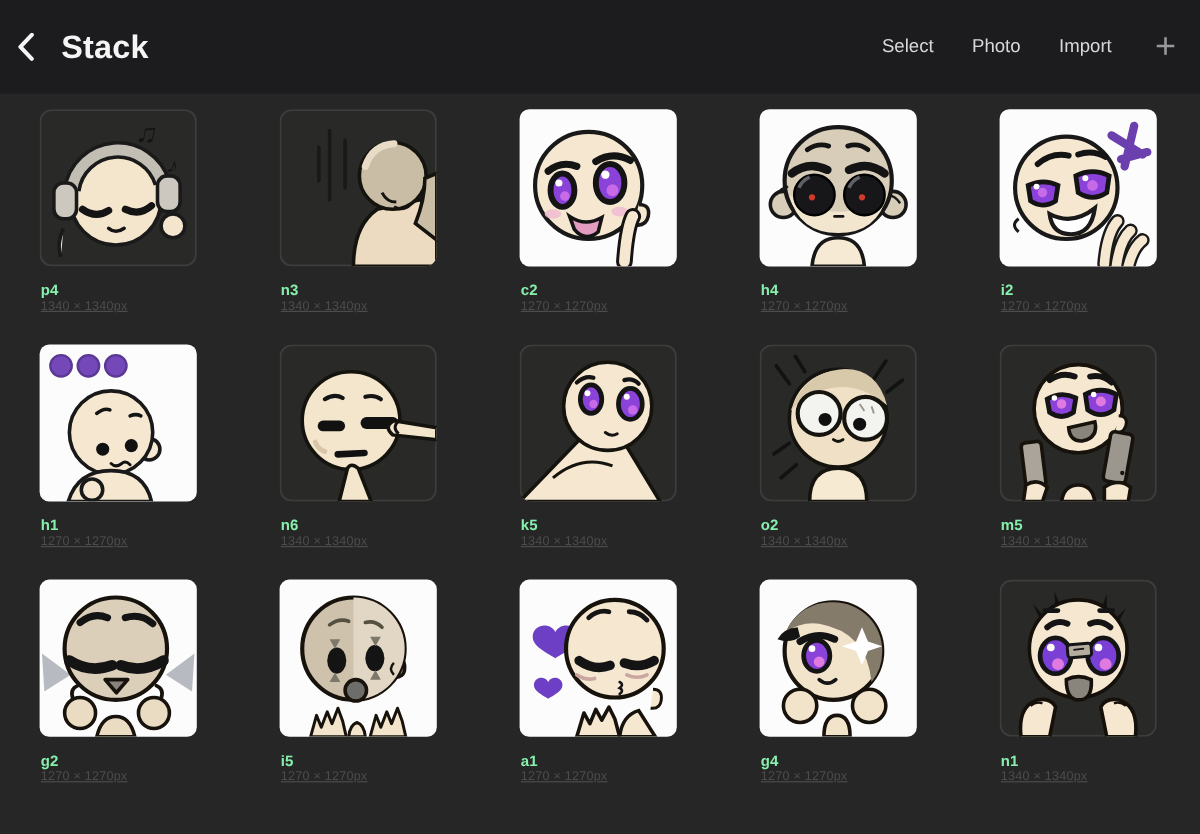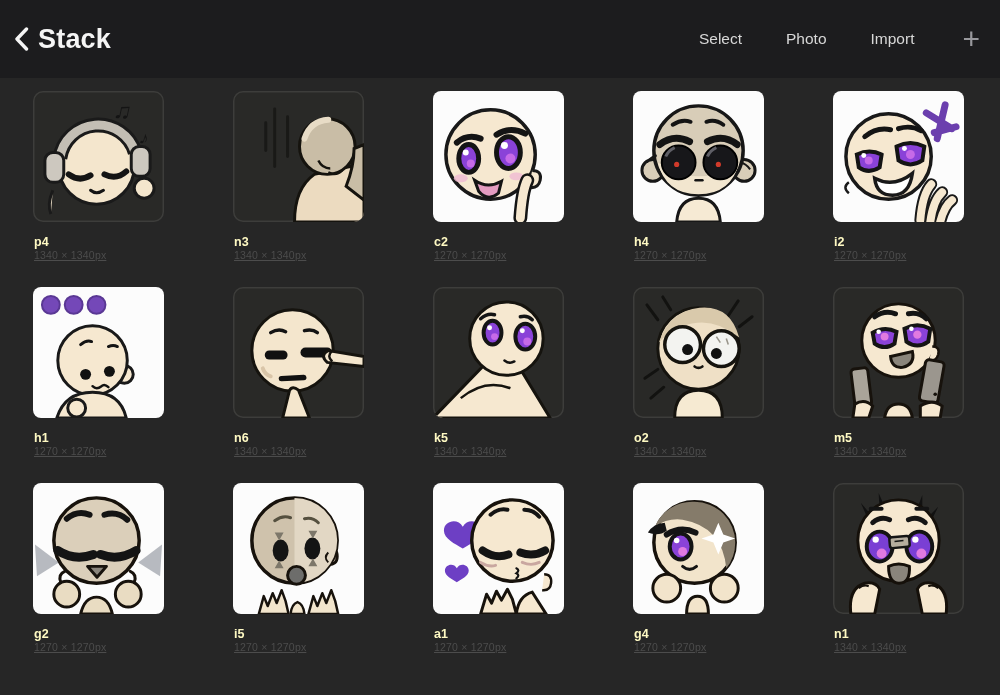--- a/index.html
+++ b/index.html
@@ -8,24 +8,24 @@
     background:#262626;
     font-family:"Liberation Sans", sans-serif;
     -webkit-font-smoothing:antialiased;
   }
   
   .topbar {
     height:78px; background:#1c1c1e;
     display:flex; align-items:center; justify-content:space-between;
     padding:0 20px 0 14px;
   }
-  .back-group { display:flex; align-items:center; gap:9px; cursor:pointer; }
+  .back-group { display:flex; align-items:center; gap:22px; cursor:pointer; }
   .chev { width:15px; height:24px; display:block; }
   .title { color:#f5f5f5; font-size:27px; font-weight:bold; letter-spacing:.2px; }
-  .actions { display:flex; align-items:center; gap:44px;margin-left:44px; }
+  .actions { display:flex; align-items:center; gap:32px;margin-left:44px; }
   .action-btn { color:#d8d8d8; font-size:15.5px; cursor:pointer; }
   .plus-btn {
     color:#98989d; font-size:30px; font-weight:200; line-height:26px;
     cursor:pointer; margin-left:4px;
   }
   
   .content { padding:13px 33px 0 33px; }
   .grid {
     display:grid;
     grid-template-columns:repeat(5,131px);
@@ -34,21 +34,21 @@
   }
   .cell { width:131px; }
   .thumb {
     width:131px; height:131px; border-radius:8px; overflow:hidden;
     position:relative; cursor:pointer;
   }
   .thumb.light { background:#fcfcfc; }
   .thumb.dark  { background:#292927; box-shadow:inset 0 0 0 1.5px #3d3d3b; border-radius:10px; }
   .thumb svg { width:131px; height:131px; display:block; }
   .meta { padding-left:1px; }
-  .name { margin-top:13px; font-size:12.5px; font-weight:bold; color:#fef9c3; }
+  .name { margin-top:13px; font-size:12.5px; font-weight:bold; color:#86efac; }
   .size { margin-top:0; font-size:10.5px; color:#4c4c4c; letter-spacing:.2px;text-decoration:underline; }
 </style>
 </head>
 <body>
 
 <header class="topbar">
   <div class="back-group">
     <svg class="chev" viewBox="0 0 15 24">
       <path d="M12.5 2 L3 12 L12.5 22" fill="none" stroke="#f5f5f5" stroke-width="3.4" stroke-linecap="round" stroke-linejoin="round"></path>
     </svg>

